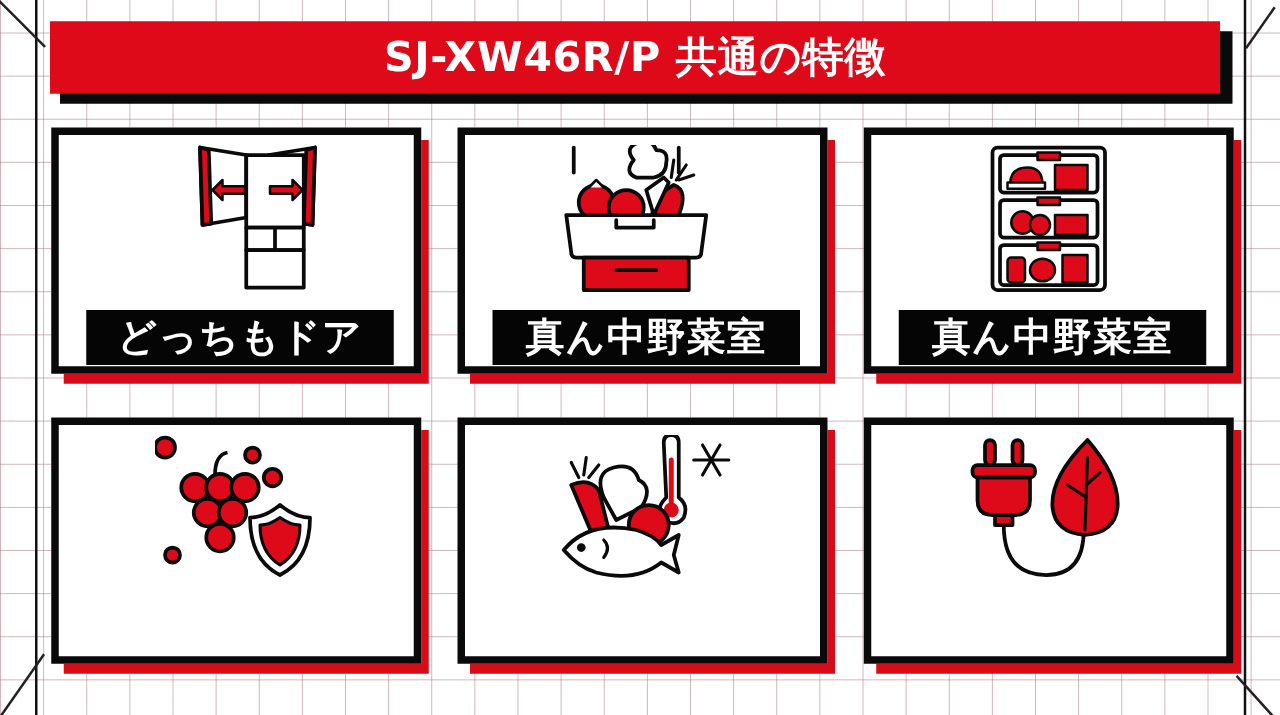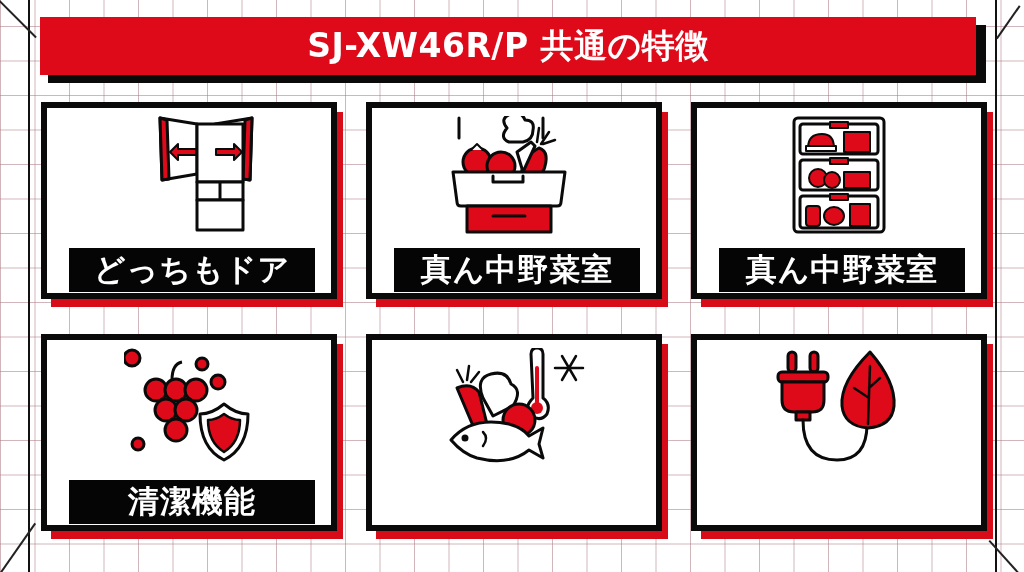--- a/index.html
+++ b/index.html
@@ -145,21 +145,20 @@
           <circle cx="52" cy="42" r="11" fill="#df0a19"></circle>
           <circle cx="72" cy="42" r="11" fill="#df0a19"></circle>
           <circle cx="42" cy="62" r="11" fill="#df0a19"></circle>
           <circle cx="62" cy="62" r="11" fill="#df0a19"></circle>
           <circle cx="52" cy="82" r="11" fill="#df0a19"></circle>
           <path d="M104 56 q12 10 24 10 q0 34 -24 46 q-24 -12 -24 -46 q12 0 24 -10 z" fill="#fff" transform="translate(-4,0)"></path>
           <path d="M100 66 q8 6 16 6 q0 22 -16 32 q-16 -10 -16 -32 q8 0 16 -6 z" fill="#df0a19" stroke-width="2.5"></path>
         </g>
       </svg>
     </div>
-    <div class="card-label">清潔機能</div>
   </div>
 </div>
 
 <div class="card" style="left:366px;top:334px;">
   <div class="card-shadow"></div>
   <div class="card-body">
     <div class="card-icon">
       <svg width="150" height="130" viewBox="0 0 150 130">
         <g stroke="#0a0a0a" stroke-width="3" stroke-linejoin="round" stroke-linecap="round">
           <path d="M92 6 q0 -6 6 -6 q6 0 6 6 l0 44 q8 6 4 16 q-6 8 -16 2 q-8 -8 2 -18 z" fill="#fff"></path>

